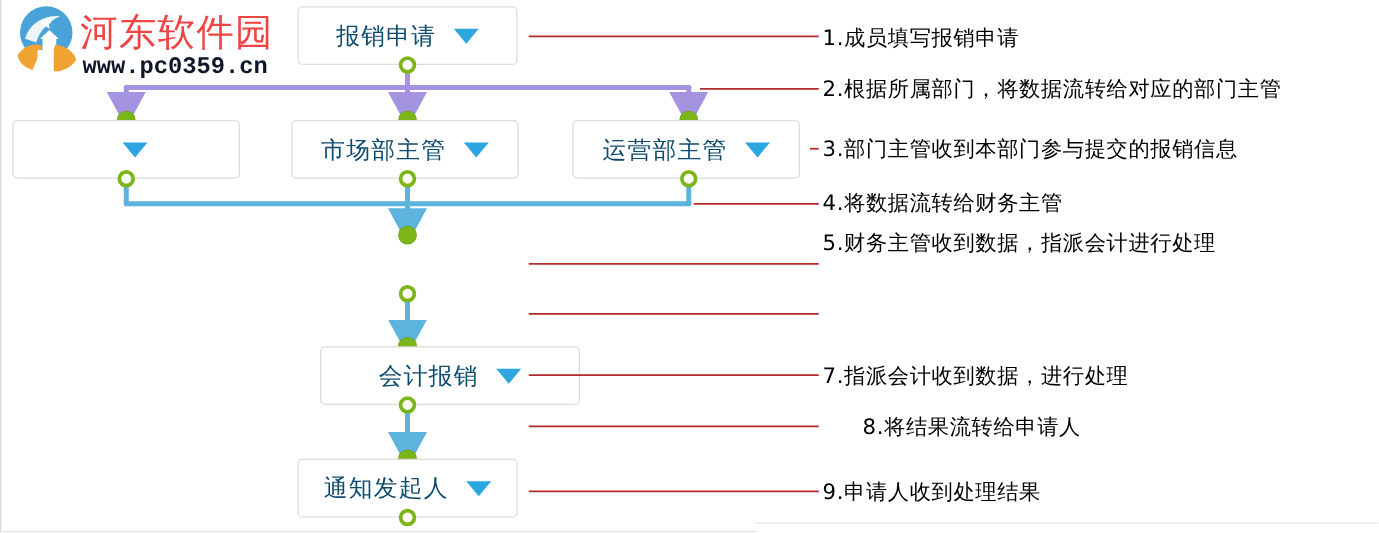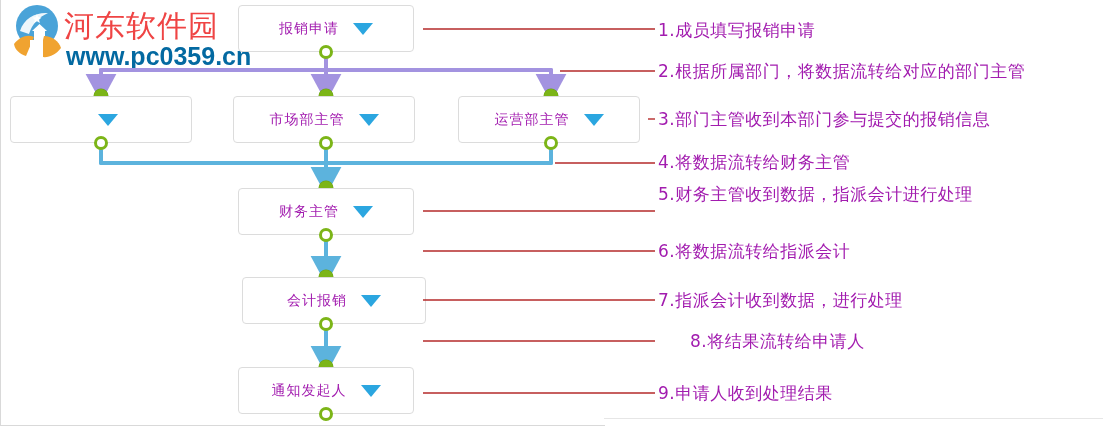--- a/index.html
+++ b/index.html
@@ -50,24 +50,24 @@
     font-family: "DejaVu Sans", "Liberation Sans", sans-serif;
     font-size: 30px;
     font-weight: 400;
     color: #ef4444;
     letter-spacing: 1px;
     white-space: nowrap;
   }
   #wm-url {
     position: absolute;
     left: 58px; top: 40px;
-    font-family: Liberation Sans, sans-serif;
-    font-size: 25px;
+    font-family: Liberation Mono, monospace;
+    font-size: 19px;
     font-weight: 700;
-    color: #0369a1;
+    color: #0f172a;
     letter-spacing: 0px;
     white-space: nowrap;
   }
 
   
   #wires {
     position: absolute;
     left: 0; top: 0;
     width: 1103px; height: 426px;
     pointer-events: none;
@@ -79,22 +79,22 @@
     background: #ffffff;
     border: 1px solid #dcdcdc;
     border-radius: 4px;
     display: flex;
     align-items: center;
     justify-content: center;
     padding: 0 6px;
   }
   .node-label {
     font-family: Liberation Mono, monospace;
-    font-size: 14px;
-    color: #a21caf;
+    font-size: 19px;
+    color: #0c4a6e;
     letter-spacing: 1px;
     white-space: nowrap;
   }
   .node-caret {
     margin-left: 14px;
     width: 0; height: 0;
     border-left: 10px solid transparent;
     border-right: 10px solid transparent;
     border-top: 12px solid #2ba6e0;
     flex: none;
@@ -113,21 +113,21 @@
   .port-out {               
     background: #ffffff;
     border: 3.5px solid #7cb518;
   }
 
   
   .anno {
     position: absolute;
     font-family: "DejaVu Sans", "Liberation Sans", sans-serif;
     font-size: 17px;
-    color: #a21caf;
+    color: #000000;
     white-space: nowrap;
     letter-spacing: 0.5px;
   }
 </style>
 </head>
 <body>
 
 <div id="root">
 
   <div id="canvas-frame"></div>
@@ -204,28 +204,24 @@
   <div class="port port-out" style="left:319px; top:136px;"></div>
 
   <div class="port port-in" style="left:544px; top:89px;"></div>
   <div class="node" style="left:458px; top:96px; width:182px; height:47px;">
     <span class="node-label">运营部主管</span>
     <span class="node-caret"></span>
   </div>
   <div class="port port-out" style="left:544px; top:136px;"></div>
 
   <div class="port port-in" style="left:319px; top:181px;"></div>
-  <div class="node" style="left:238px; top:188px; width:176px; height:47px;">
-    <span class="node-label">财务主管</span>
-    <span class="node-caret"></span>
-  </div>
   <div class="port port-out" style="left:319px; top:228px;"></div>
 
   <div class="port port-in" style="left:319px; top:270px;"></div>
-  <div class="node" style="left:242px; top:277px; width:184px; height:47px;">
+  <div class="node" style="left:256px; top:277px; width:208px; height:47px;">
     <span class="node-label">会计报销</span>
     <span class="node-caret"></span>
   </div>
   <div class="port port-out" style="left:319px; top:317px;"></div>
 
   <div class="port port-in" style="left:319px; top:360px;"></div>
   <div class="node" style="left:238px; top:367px; width:176px; height:47px;">
     <span class="node-label">通知发起人</span>
     <span class="node-caret"></span>
   </div>
@@ -253,23 +249,20 @@
   </div>
   <div class="anno" style="left:658px; top:108px;">
     <span>3.</span><span>部门主管收到本部门参与提交的报销信息</span>
   </div>
   <div class="anno" style="left:658px; top:151px;">
     <span>4.</span><span>将数据流转给财务主管</span>
   </div>
   <div class="anno" style="left:658px; top:183px;">
     <span>5.</span><span>财务主管收到数据，指派会计进行处理</span>
   </div>
-  <div class="anno" style="left:658px; top:240px;">
-    <span>6.</span><span>将数据流转给指派会计</span>
-  </div>
   <div class="anno" style="left:658px; top:289px;">
     <span>7.</span><span>指派会计收到数据，进行处理</span>
   </div>
   <div class="anno" style="left:690px; top:330px;">
     <span>8.</span><span>将结果流转给申请人</span>
   </div>
   <div class="anno" style="left:658px; top:382px;text-align:right;">
     <span>9.</span><span>申请人收到处理结果</span>
   </div>
 

